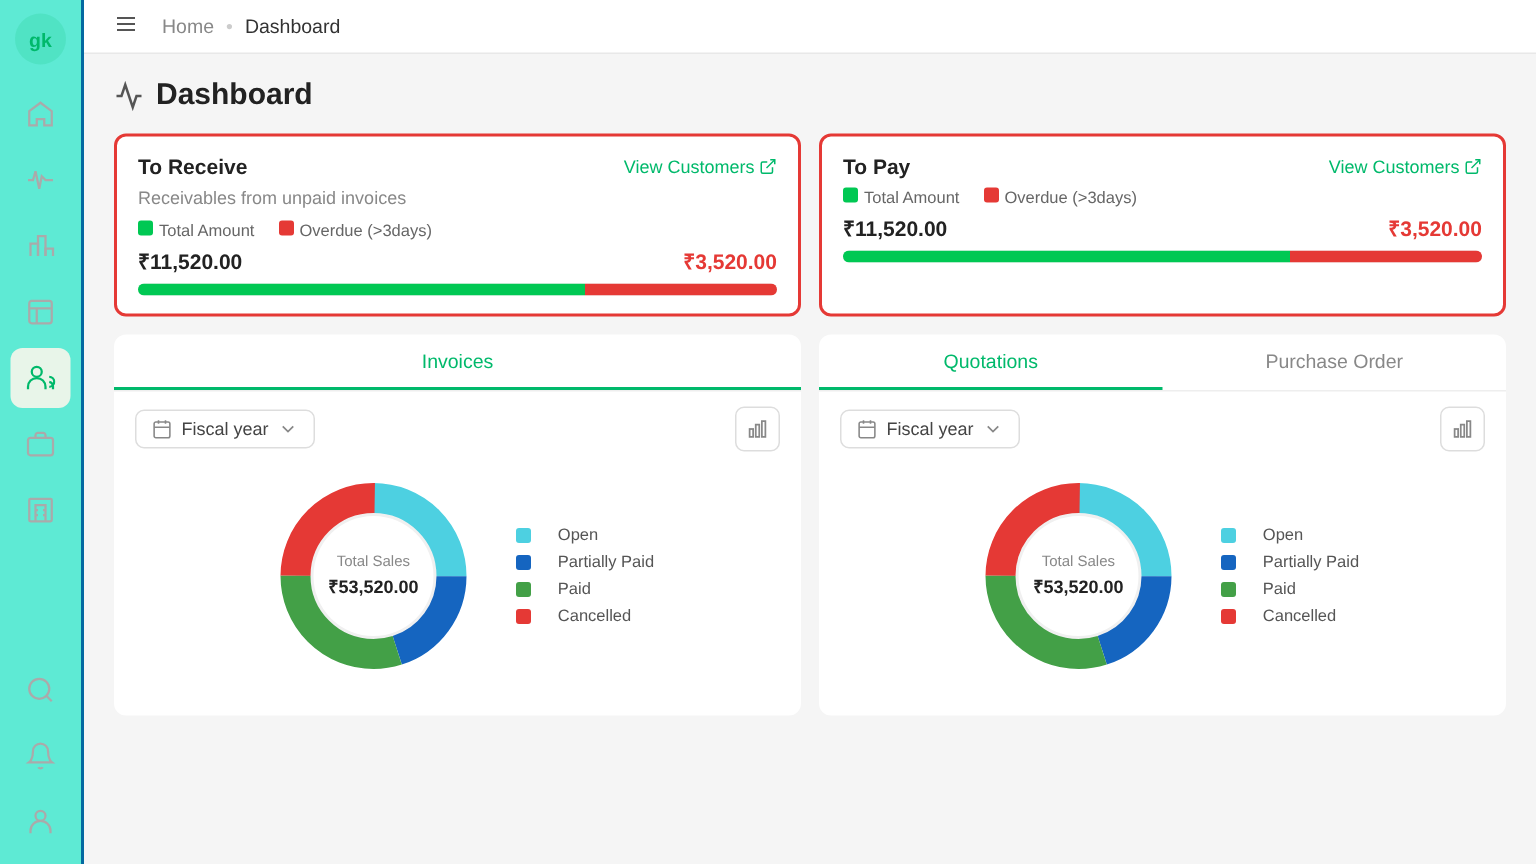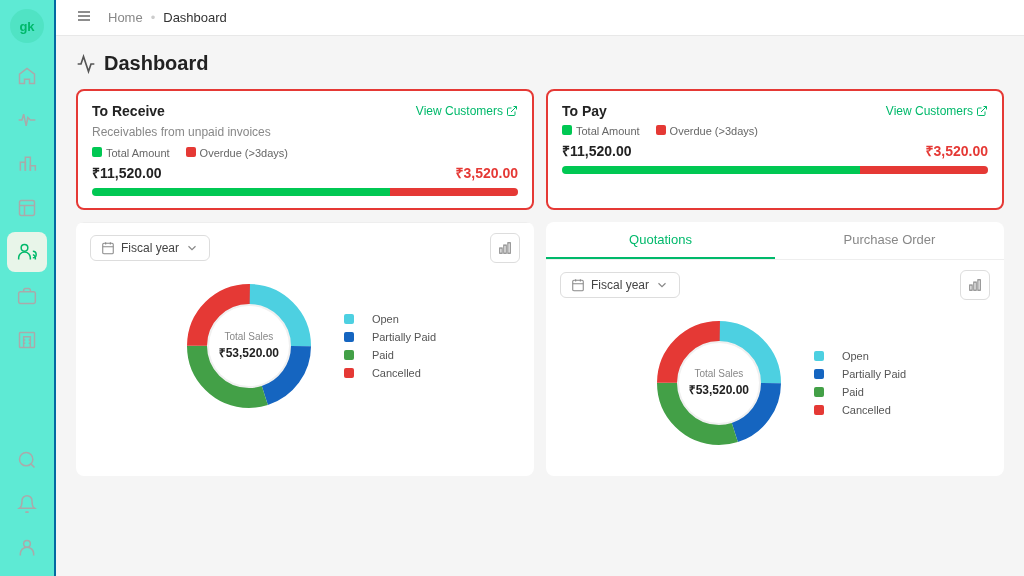--- a/index.html
+++ b/index.html
@@ -433,20 +433,23 @@
           <div class="progress-red" style="width:30%"></div>
         </div>
       </div>
 
     </div>
 
     <div class="cards-bottom">
 
       <div class="chart-card">
         <div class="chart-card-tabs">
+          <div class="chart-tab active">
+            <span>Invoices</span>
+          </div>
         </div>
         <div class="chart-card-body">
           <div class="filter-row">
             <button class="fiscal-year-btn">
               <svg width="14" height="14" fill="none" stroke="currentColor" stroke-width="1.8" viewBox="0 0 24 24">
                   <rect x="3" y="4" width="18" height="18" rx="2"></rect>
                   <line x1="16" y1="2" x2="16" y2="6"></line>
                   <line x1="8" y1="2" x2="8" y2="6"></line>
                   <line x1="3" y1="10" x2="21" y2="10"></line>
                 </svg>

